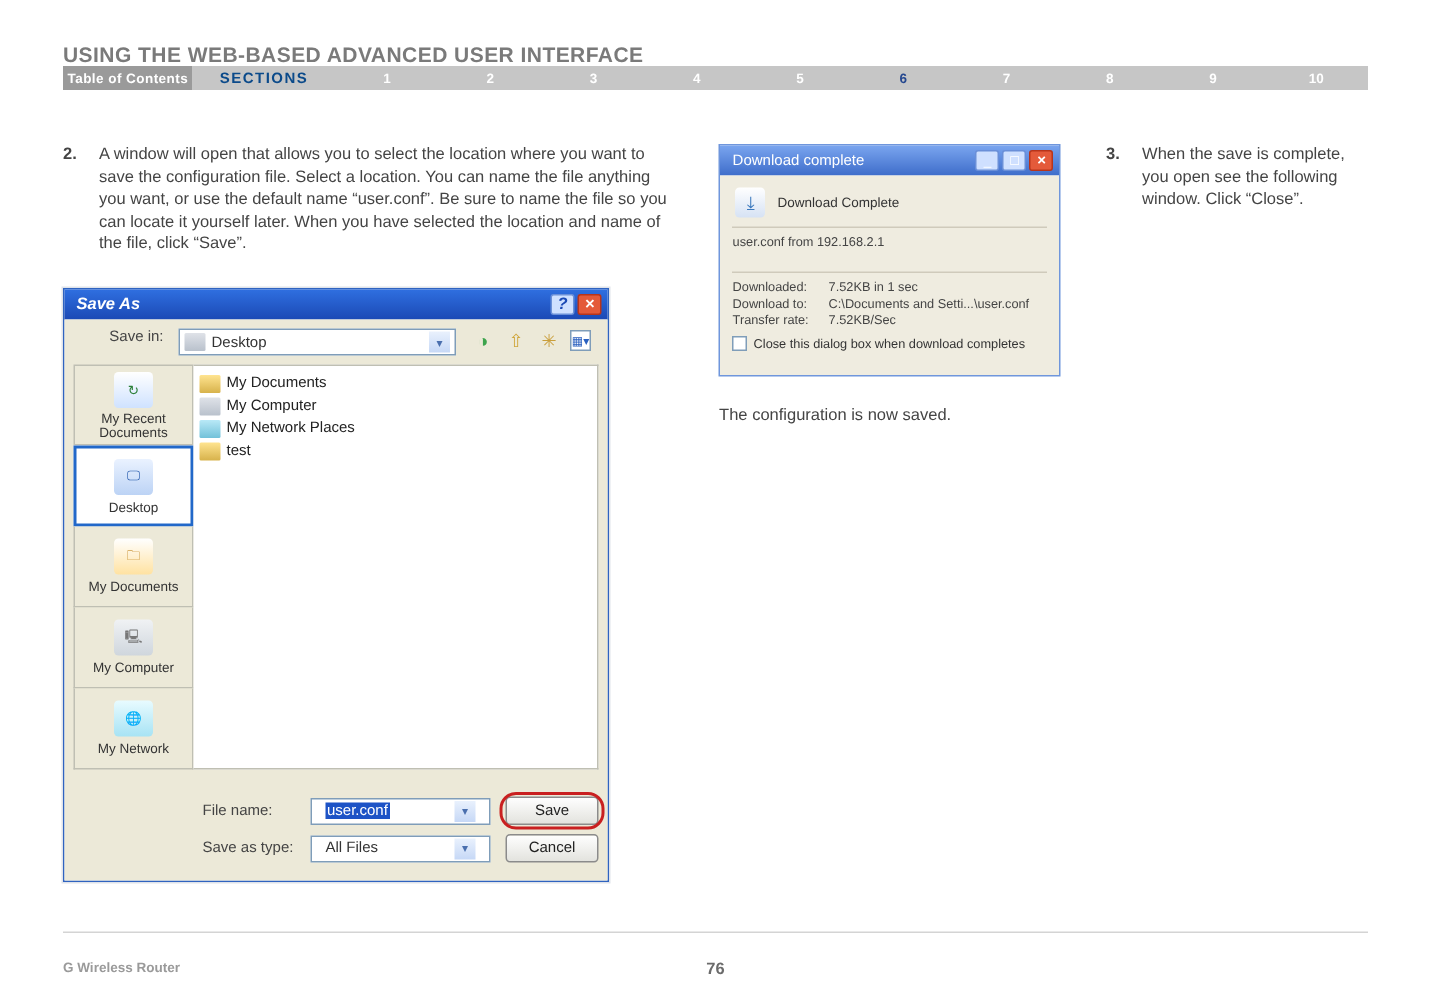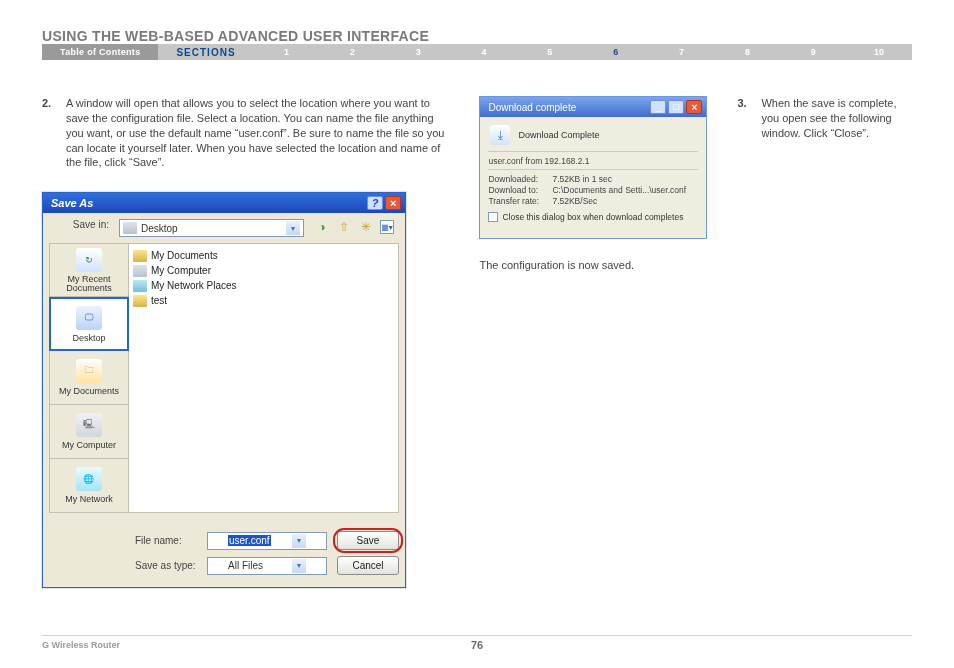--- a/index.html
+++ b/index.html
@@ -14,21 +14,21 @@
     font-size: 14px; font-weight: bold; color: #7a7a7a;
     letter-spacing: 0.3px; margin-bottom: 0;
   }
   
   .nav {
     display: flex; align-items: center; height: 16px;
     background: #c6c6c6; font-size: 9px; color: #fff;
     font-weight: bold;
   }
   .nav .toc {
-    background: #9a9a9a; padding: 0 18px; height: 100%;
+    background: #9a9a9a; padding: 0 3px; height: 100%;
     display: flex; align-items: center; letter-spacing: .3px;
   }
   .nav .sections {
     color: #0b4a8a; padding: 0 18px; font-size: 10px;
     letter-spacing: 1px;
   }
   .nav .num { flex: 1; text-align: center; }
   .nav .num.active { color: #24478f; }
 
   .cols { display: flex; gap: 30px; margin-top: 36px; }
@@ -85,50 +85,50 @@
             padding:4px;font-size:10px;color:#222}
   .fitem{display:flex;align-items:center;gap:4px;height:15px}
   .fico{width:14px;height:12px;}
   .fi-folder{background:linear-gradient(#ffe490,#d7b24b);border-radius:1px}
   .fi-comp{background:linear-gradient(#dfe2e8,#b9c1cc);border-radius:1px}
   .fi-net{background:linear-gradient(#b9e9f7,#72c1d9);border-radius:1px}
   .bottom{margin-top:18px;margin-left:86px}
   .frow{display:flex;align-items:center;gap:10px;margin-bottom:6px}
   .frow label{width:62px;font-size:10px;color:#444}
   .tin{flex:1;max-width:216px;height:18px;border:1px solid #7f9db9;background:#fff;
-       display:flex;align-items:center;padding:0 20px;font-size:10px}
+       display:flex;align-items:center;padding:0 9px;font-size:10px}
   .tin .sel{background:#1d53c6;color:#fff;padding:0 1px}
   .tin .arrow{margin-left:auto;width:14px;height:14px;background:linear-gradient(#e9f1fd,#c6d8f6);
               display:flex;align-items:center;justify-content:center;color:#4a6fae;font-size:8px}
   .btn{width:62px;height:19px;border:1px solid #8b8b8b;border-radius:3px;
        background:linear-gradient(#fefefe,#e3e3de);font-size:10px;color:#222;
        display:flex;align-items:center;justify-content:center;cursor:default}
   .ring{position:relative}
   .ring::after{content:"";position:absolute;inset:-4px -5px;border:2px solid #c92020;border-radius:11px;pointer-events:none}
 
   
   .dlg2{border:1px solid #6f96dc;width:228px}
   .dlg2 .dlg-title{font-style:normal;font-weight:normal;font-size:10px;
                    background:linear-gradient(#7aa5ef,#3e6dca)}
   .dlg2 .dlg-body{padding:6px 8px 8px 8px;background:#efece0;font-size:9px;color:#333}
   .dlg2 .hdr{display:flex;align-items:center;gap:8px;margin:2px 0 6px 2px}
   .dlg2 .hdr .ic{width:20px;height:20px;border-radius:3px;background:linear-gradient(#fff,#d6e2f4);
                  display:flex;align-items:center;justify-content:center;color:#3a78bd;font-size:12px}
-  .dlg2 .line{font-size:8.5px;color:#444;margin-bottom:3px}
+  .dlg2 .line{font-size:8.5px;color:#444;margin-bottom:15px}
   .dlg2 .kv{display:flex;font-size:8.5px;color:#444;margin:1px 0}
   .dlg2 .kv .k{width:64px}
   .dlg2 .chk{display:flex;align-items:center;gap:4px;margin:6px 0 8px 0;font-size:8.5px}
   .dlg2 .chk .box{width:10px;height:10px;border:1px solid #7f9db9;background:#fff}
   .dlg2 .btns{display:flex;justify-content:flex-end;gap:6px}
   .dlg2 .btn{width:50px;height:17px;font-size:9px}
   .caption{margin-top:20px;font-size:11px;color:#444}
 
   
-  .footer{position:absolute;left:42px;right:42px;bottom:18px;border-top:1px solid #d4d4d4;padding-top:4px;
-          display:flex;align-items:center;font-size:9px;color:#9a9a9a;font-weight:bold}
+  .footer{position:absolute;left:42px;right:42px;bottom:18px;border-top:1px solid #d4d4d4;padding-top:18px;
+          display:flex;font-size:9px;color:#9a9a9a;font-weight:bold}
   .footer .pg{position:absolute;left:50%;transform:translateX(-50%);color:#6b6b6b;font-size:11px}
 </style>
 </head>
 <body>
 
 <div class="page-title">USING THE WEB-BASED ADVANCED USER INTERFACE</div>
 
 <div class="nav">
   <div class="toc">Table of Contents</div>
   <div class="sections">SECTIONS</div>

